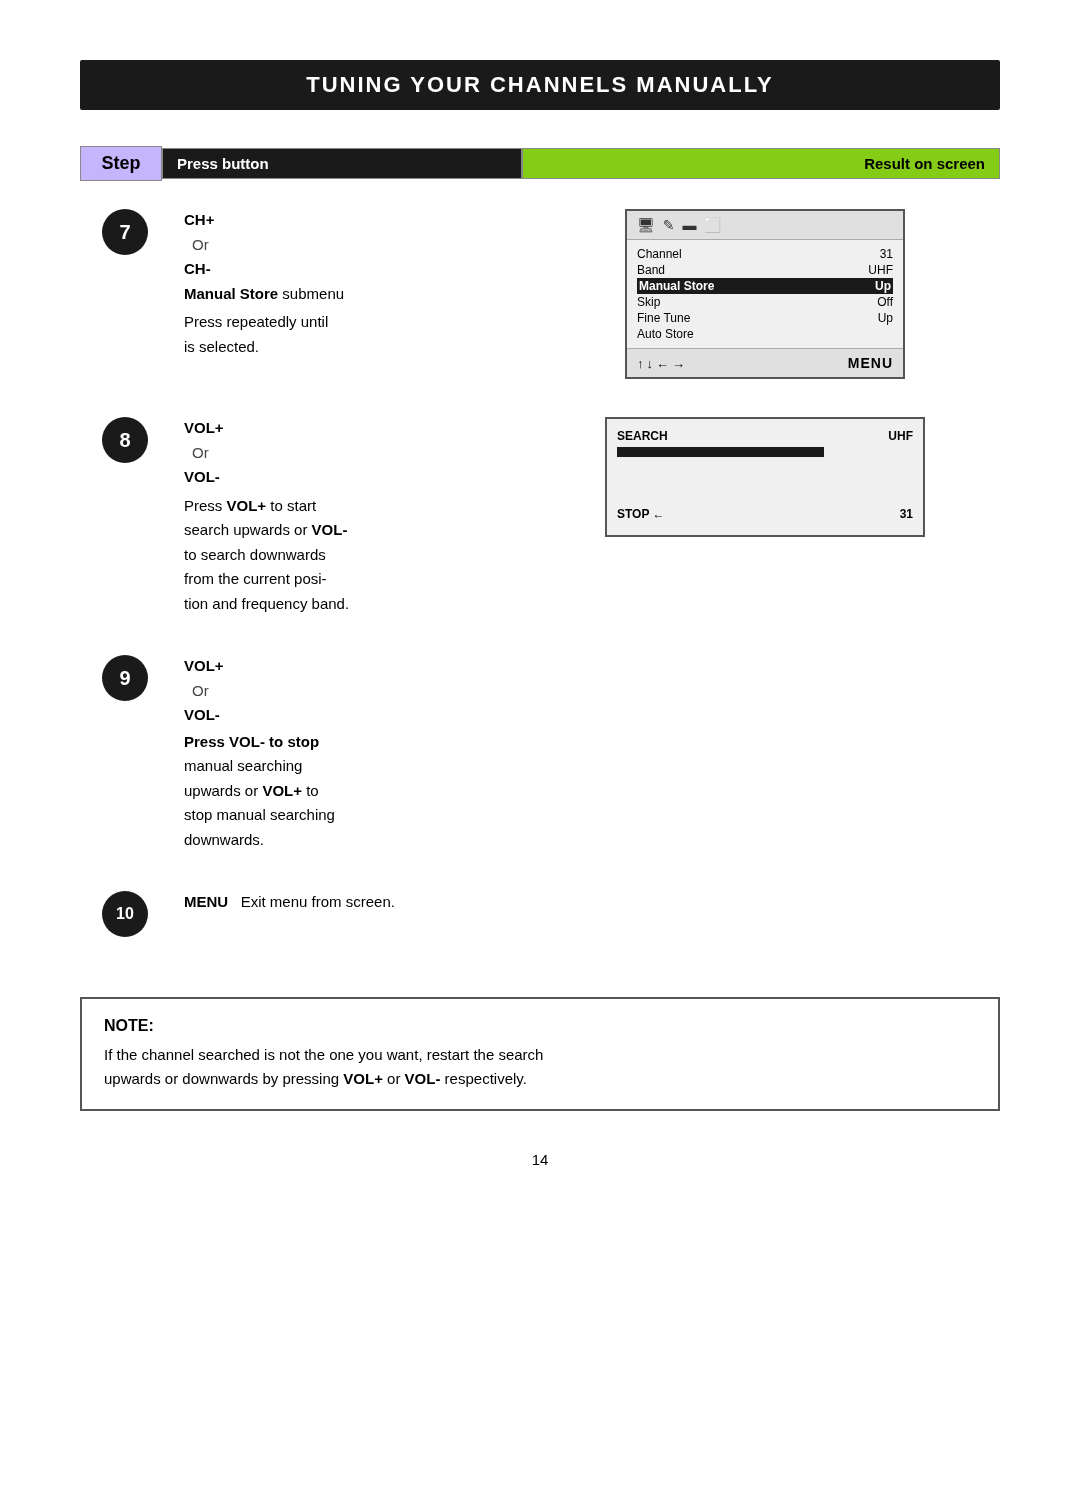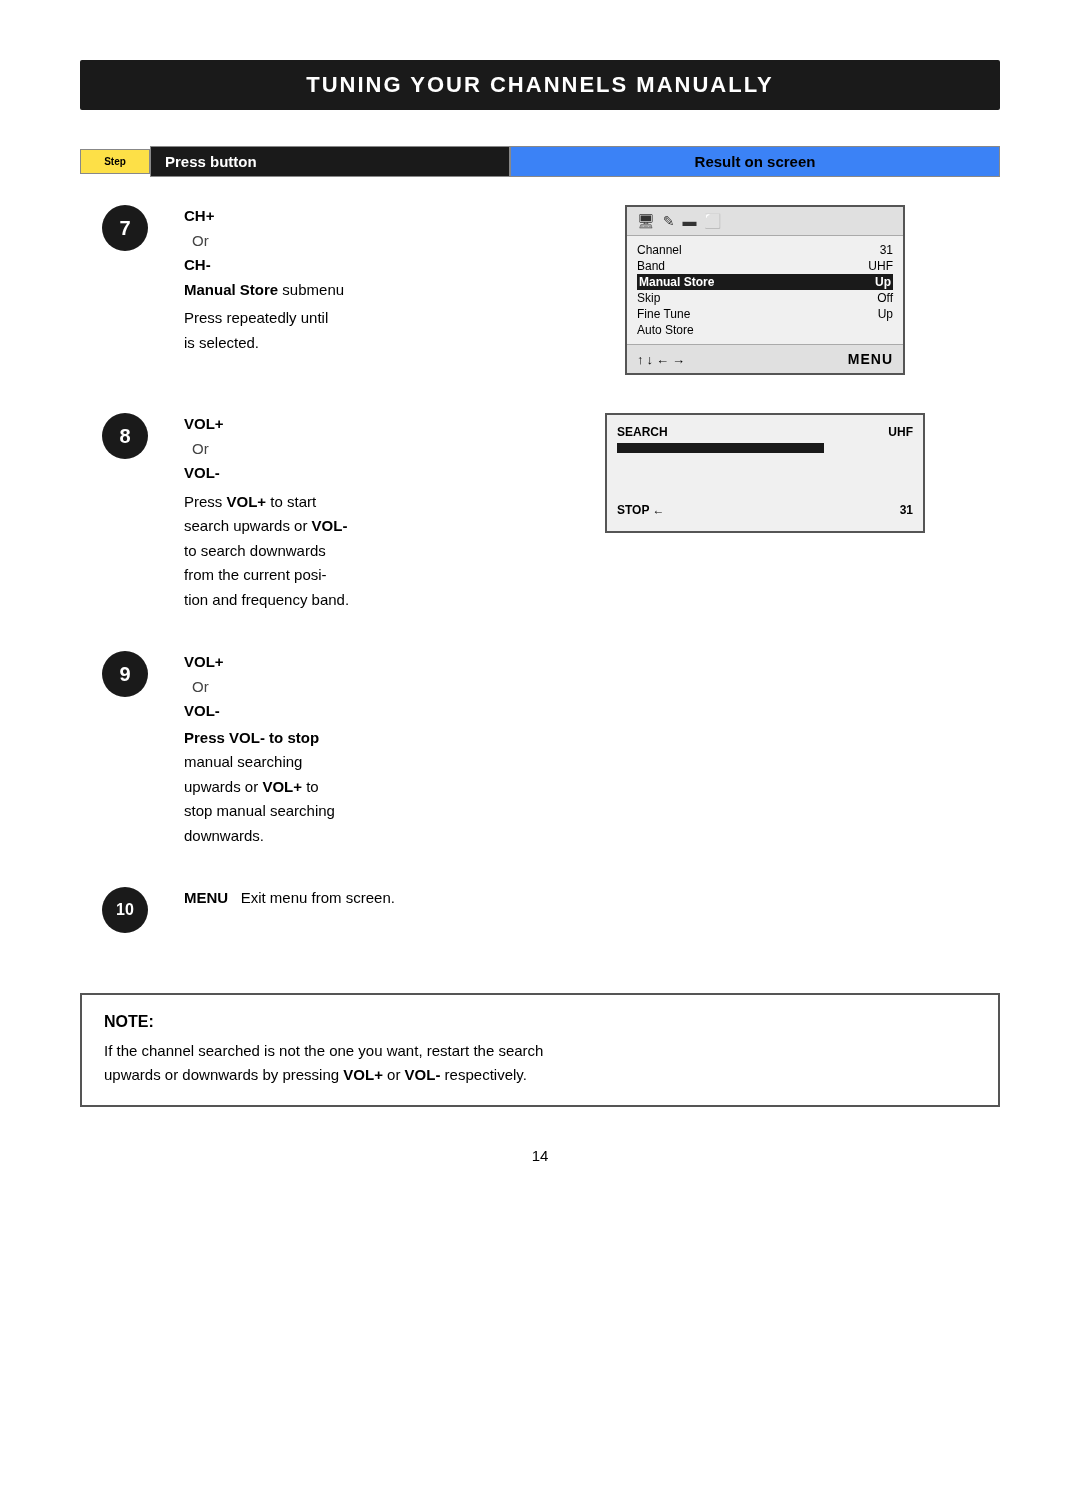--- a/index.html
+++ b/index.html
@@ -32,45 +32,45 @@
       text-transform: uppercase;
     }
     
     .header-row {
       display: flex;
       align-items: center;
       margin-bottom: 24px;
       gap: 0;
     }
     .col-step-header {
-      width: 70px;
-      background: #fde047;
+      width: 82px;
+      background: #c4b5fd;
       border: 1px solid #888;
       padding: 6px 10px;
       font-weight: bold;
-      font-size: 10px;
+      font-size: 18px;
       text-align: center;
     }
     .col-press-header {
       flex: 0 0 360px;
       background: #1a1a1a;
       color: #fff;
       border: 1px solid #888;
       padding: 6px 14px;
       font-weight: bold;
       font-size: 15px;
     }
     .col-result-header {
       flex: 1;
-      background: #3b82f6;
+      background: #84cc16;
       border: 1px solid #888;
       padding: 6px 14px;
       font-weight: bold;
       font-size: 15px;
-      text-align: center;
+      text-align: right;
     }
     
     .steps-container {
       display: flex;
       flex-direction: column;
       gap: 0;
     }
     .step-row {
       display: flex;
       align-items: stretch;

